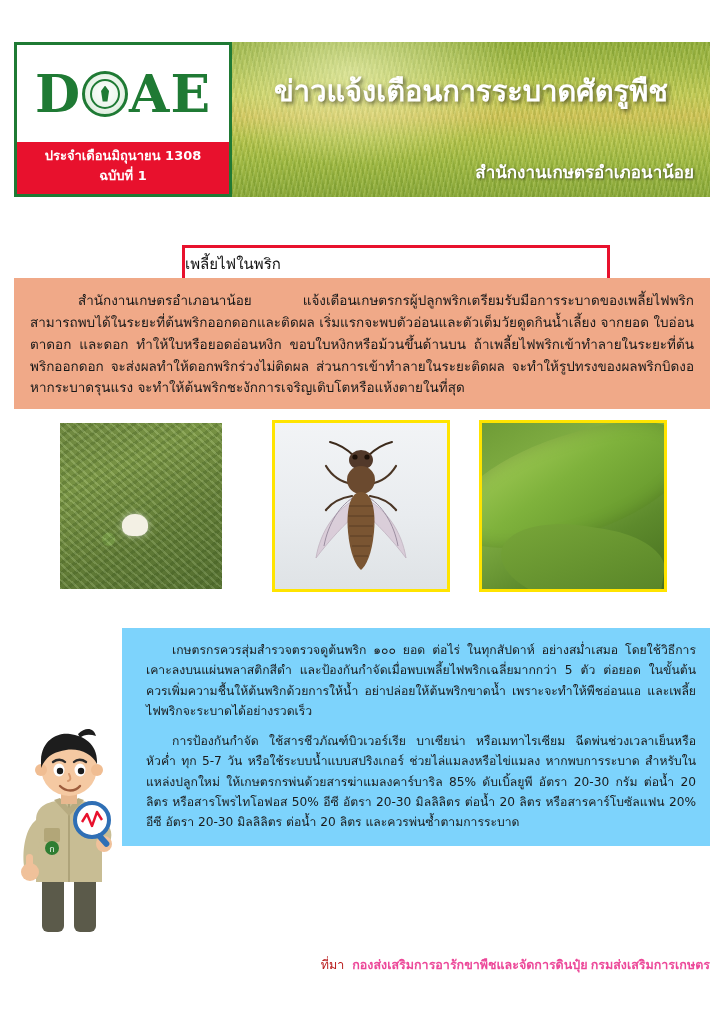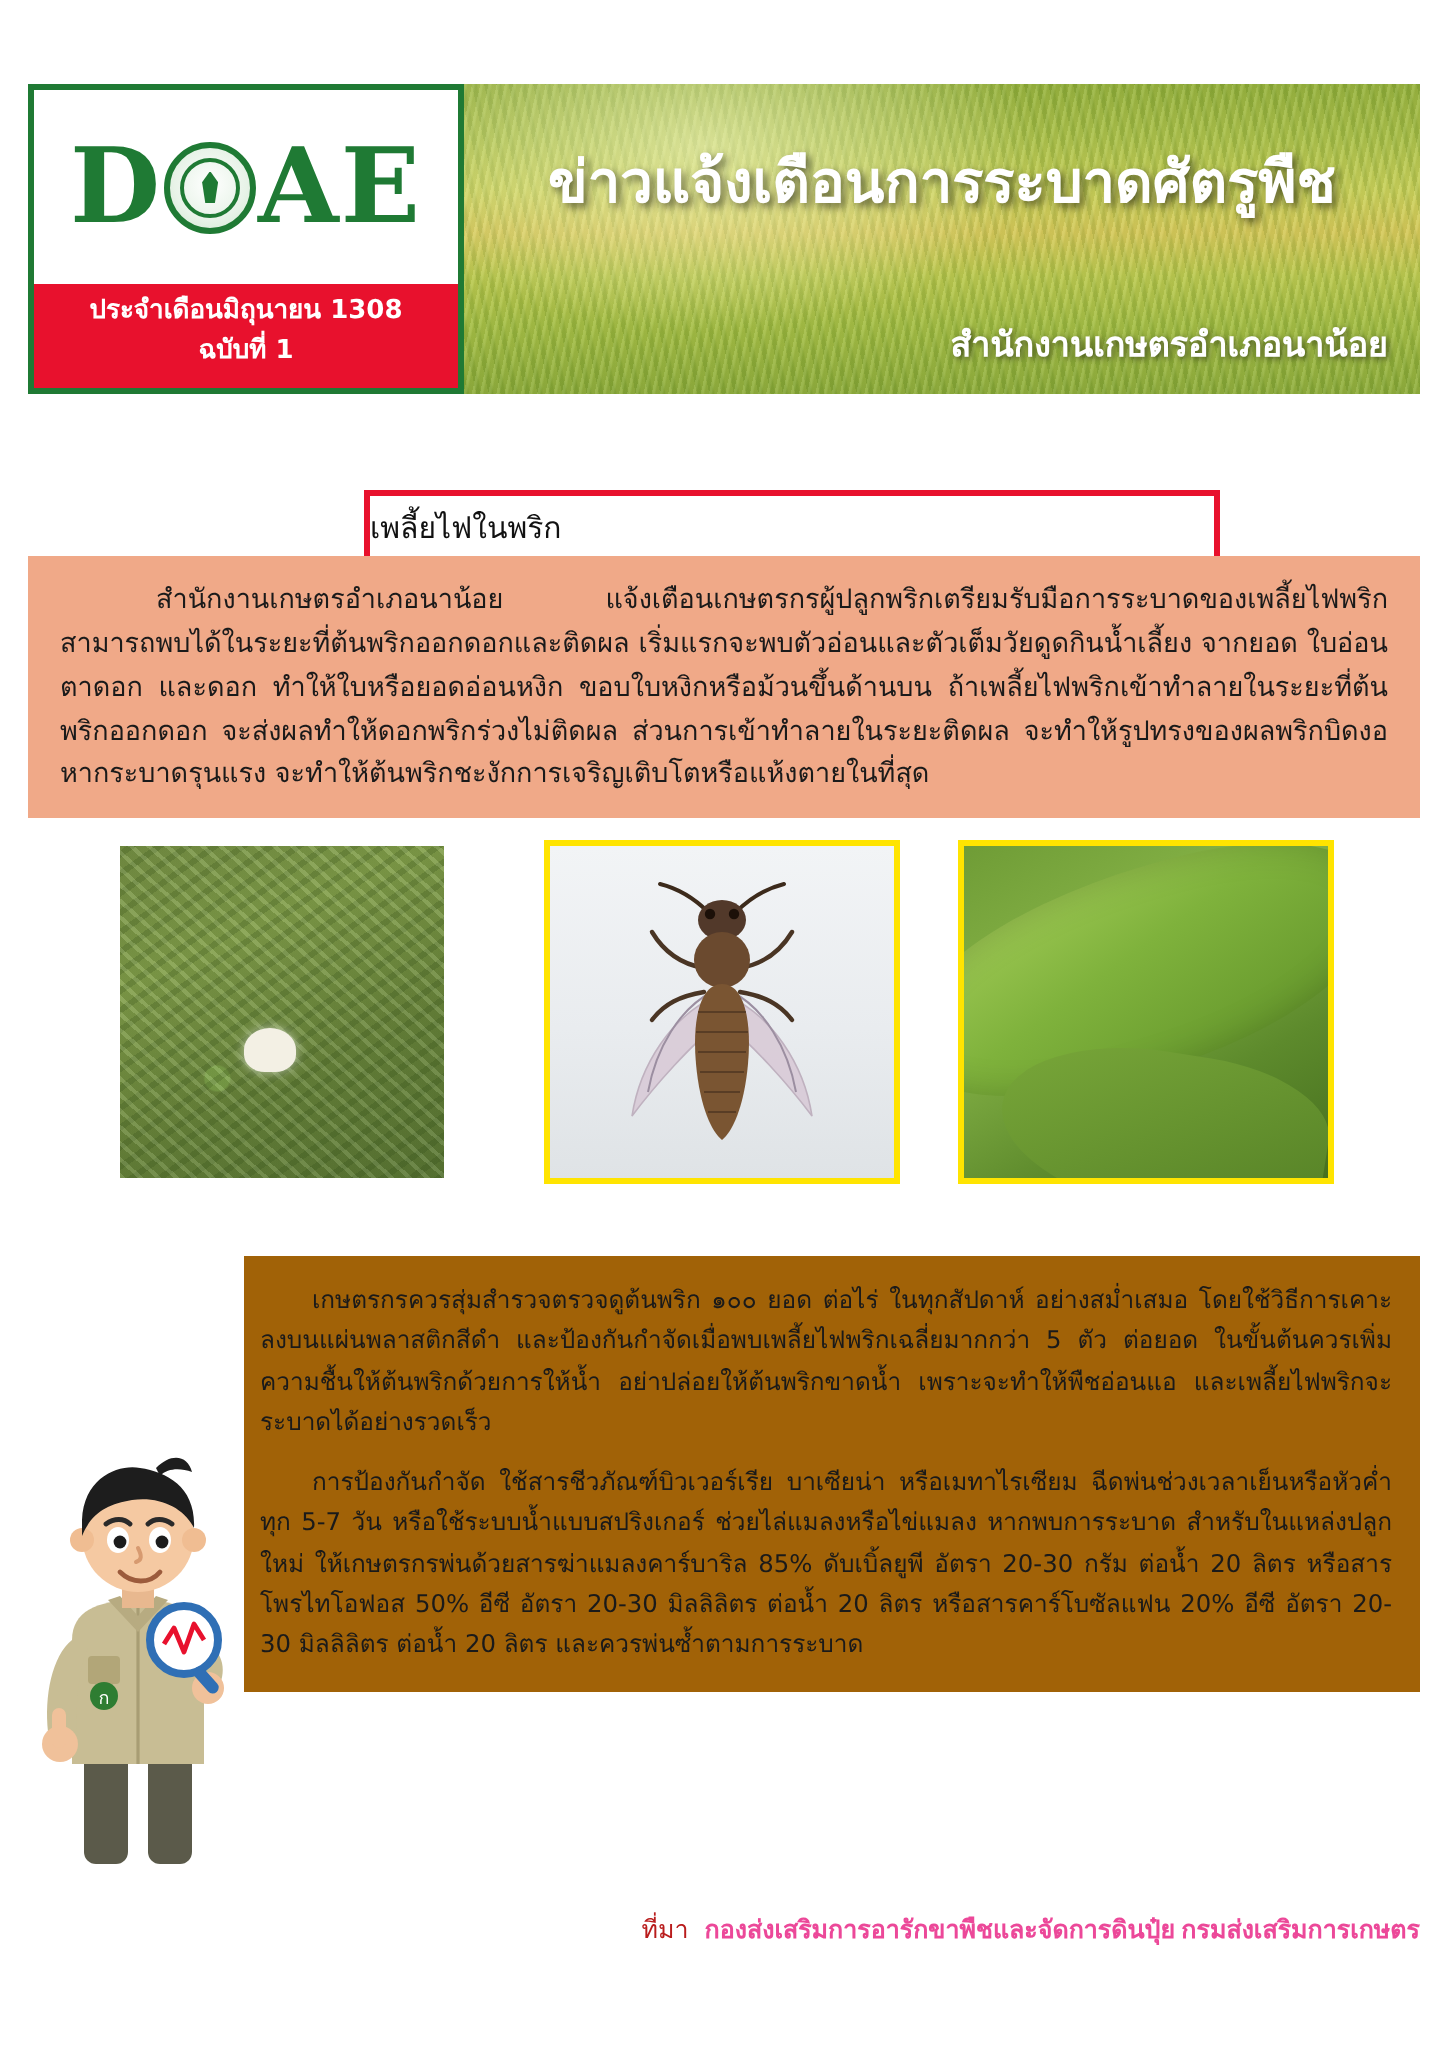--- a/index.html
+++ b/index.html
@@ -270,22 +270,22 @@
     width: 110px;
     height: 140px;
   }
 
   
   .recs {
     position: absolute;
     left: 122px;
     top: 628px;
     width: 588px;
-    background: #a16207;
-    padding: 12px 14px 14px 8px;
+    background: #7dd3fc;
+    padding: 12px 14px 14px 24px;
     font-size: 12.2px;
     line-height: 1.66;
     color: #1a1a1a;
     text-align: justify;
   }
   .recs p {
     margin: 0 0 10px 0;
     text-indent: 26px;
   }
   .recs p:last-child { margin-bottom: 0; }

